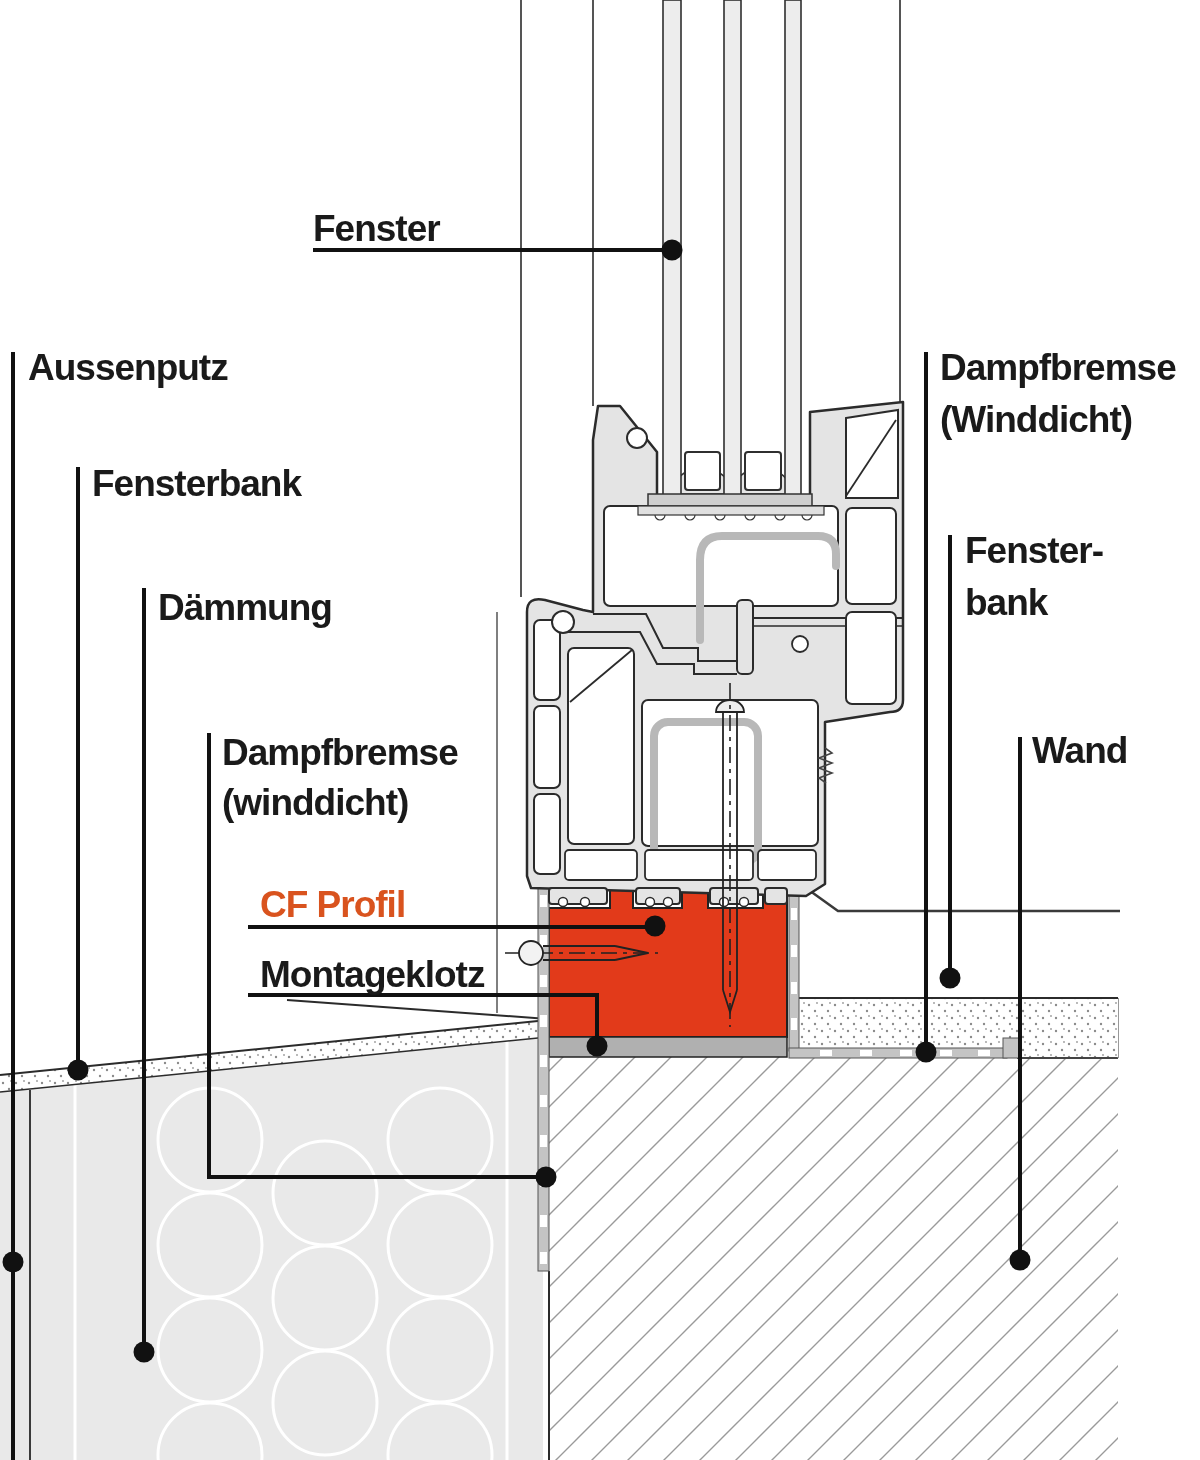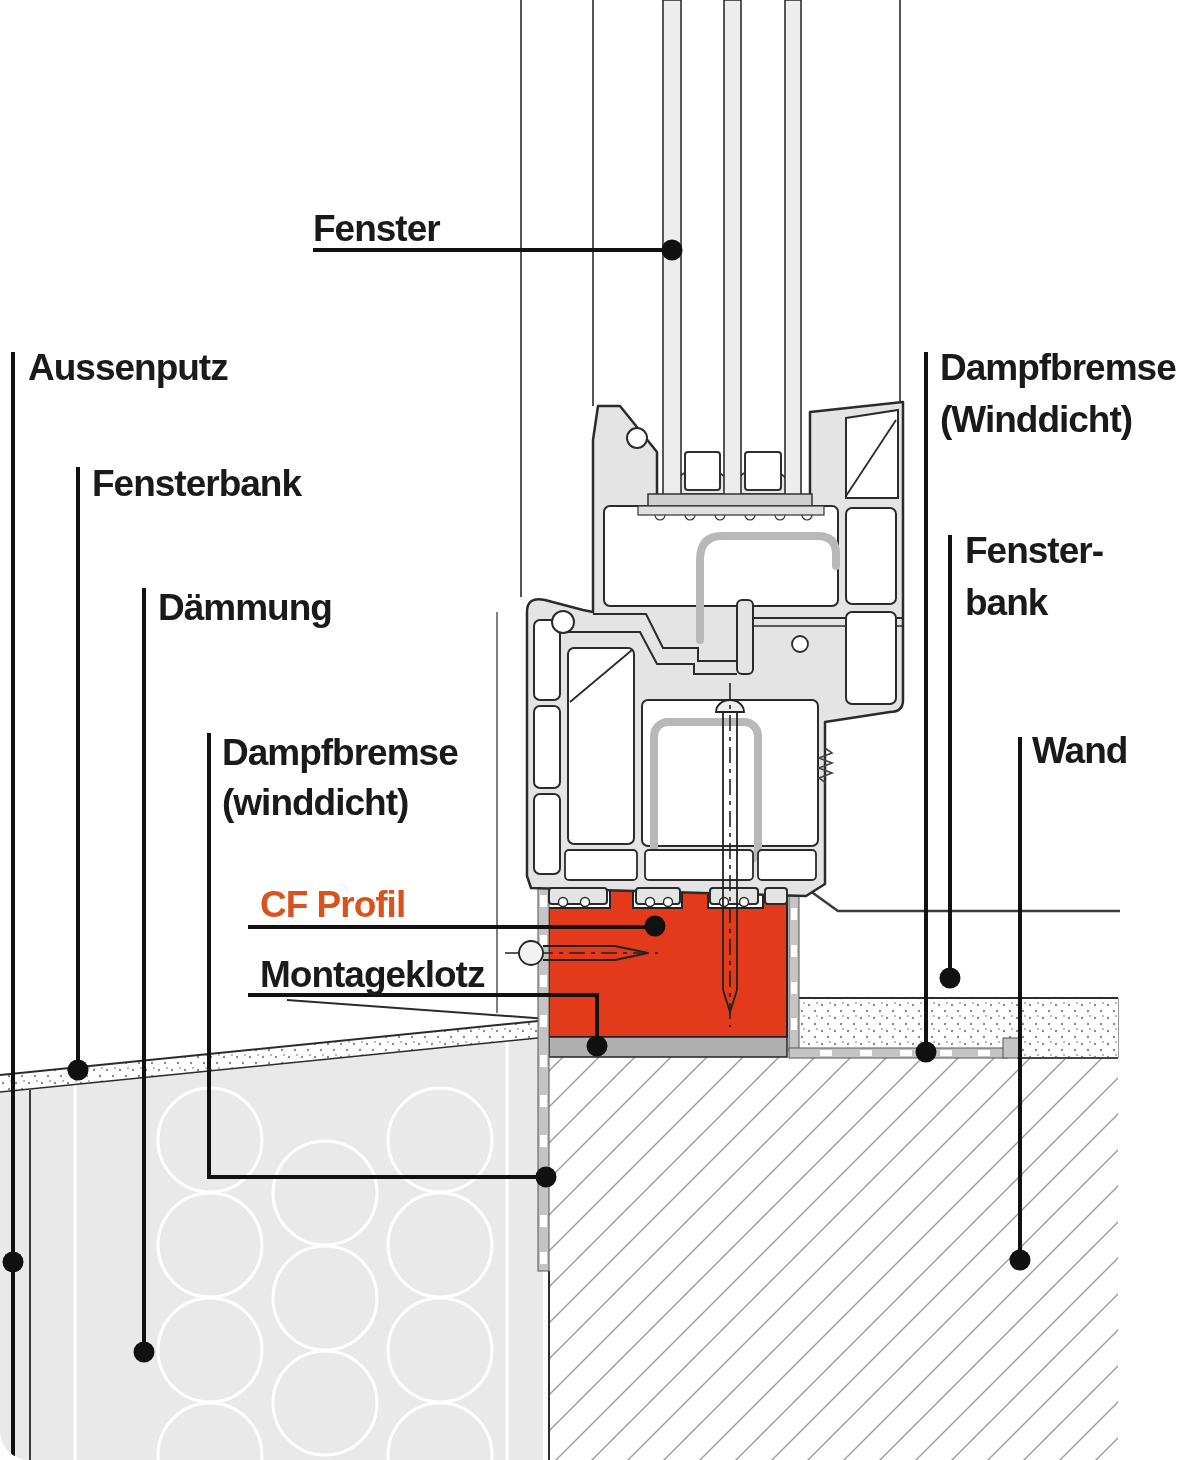--- a/index.html
+++ b/index.html
@@ -1,16 +1,16 @@
 <!DOCTYPE html>
 <html><head>
 <meta charset="utf-8">
 <style>
   html,body{margin:0;padding:0;background:#ffffff;}
-  .stage{width:1200px;height:1460px;position:relative;background:#fff;overflow:hidden;border-radius:29px;}
+  .stage{width:1200px;height:1460px;position:relative;background:#fff;overflow:hidden;}
   svg{display:block;}
   text{font-family:"Liberation Sans","DejaVu Sans",sans-serif;font-weight:700;font-size:37px;letter-spacing:-1px;}
   .lbl{fill:#1a1a1a;}
 </style>
 </head>
 <body>
 
 <div class="stage">
 <svg width="1200" height="1460" viewBox="0 0 1200 1460" xmlns="http://www.w3.org/2000/svg">
   <defs>

